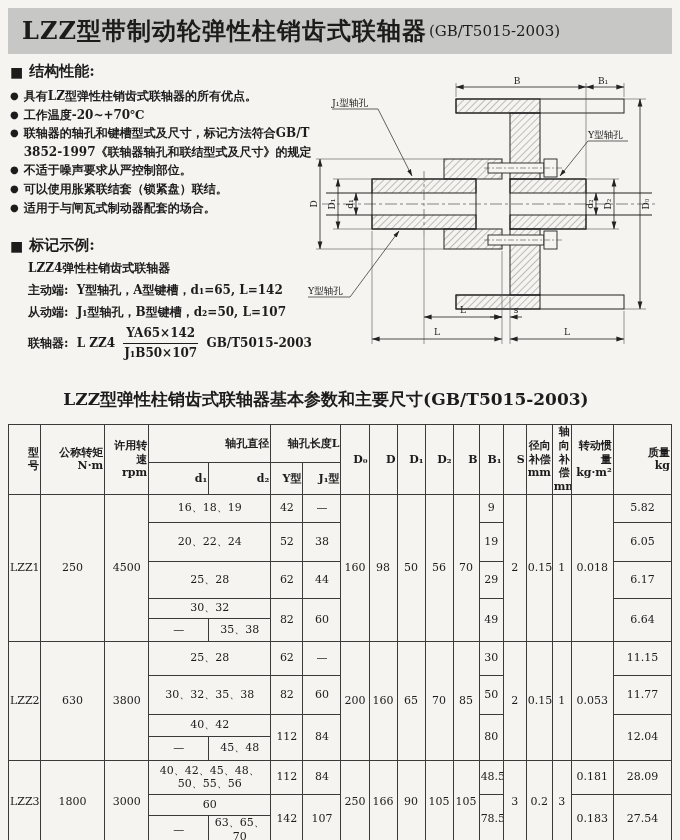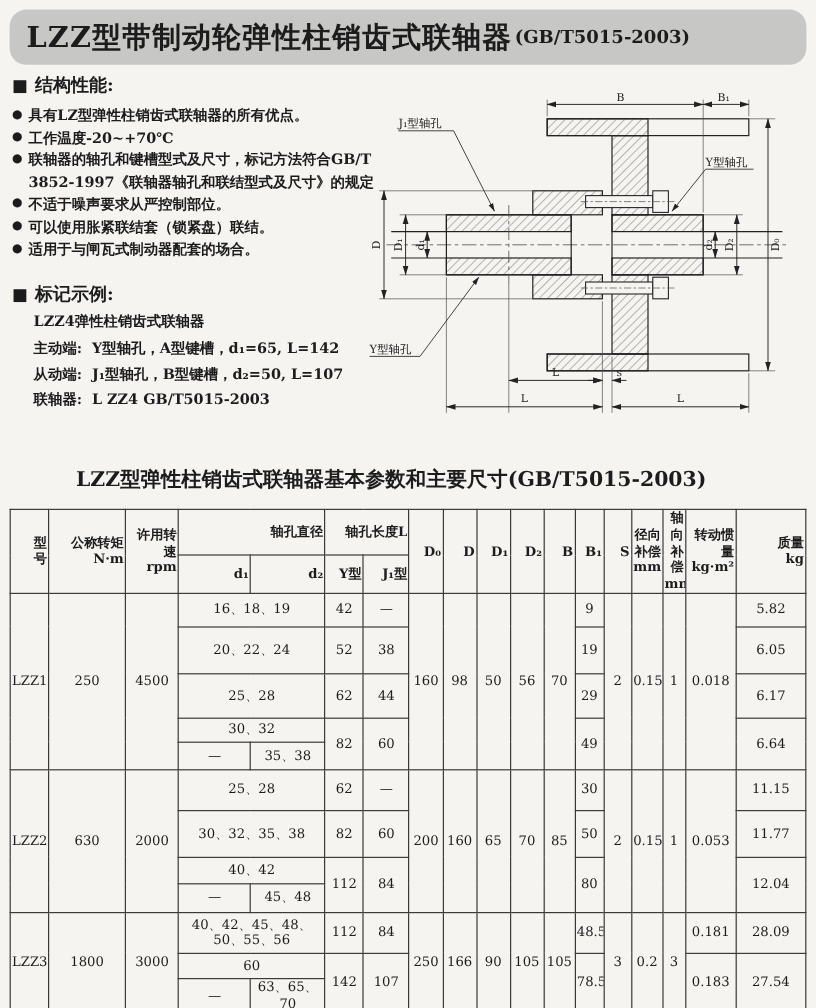--- a/index.html
+++ b/index.html
@@ -1,23 +1,23 @@
 <!DOCTYPE html>
 <html><head>
 <meta charset="utf-8">
 <style>
   html,body{margin:0;padding:0;}
   body{width:680px;height:840px;position:relative;background:#f5f4f1;
        font-family:"DejaVu Serif","Liberation Serif",serif;color:#1c1c1c;overflow:hidden;}
-  .abs{position:absolute;border-radius:14px;}
+  .abs{position:absolute;}
   
   .banner{left:8px;top:8px;width:664px;height:46px;background:#c7c7c5;
           display:flex;align-items:center;padding-left:14px;box-sizing:border-box;}
   .banner .main{font-size:24px;font-weight:bold;letter-spacing:1px;}
-  .banner .std{font-size:15px;font-weight:bold;margin-left:2px;}
+  .banner .std{font-size:15px;font-weight:normal;margin-left:2px;}
   
   .sec-head{font-size:15px;font-weight:bold;display:flex;align-items:center;gap:6px;}
   .sec-head .sq{font-size:14px;}
   .features{left:10px;top:62px;width:318px;}
   .features ul{list-style:none;margin:6px 0 0 0;padding:0;}
   .features li{font-size:12px;font-weight:bold;line-height:1.55;display:flex;gap:5px;}
   .features li .dot{flex:0 0 auto;font-size:10px;line-height:1.85;}
   .example{left:10px;top:236px;width:318px;}
   .example .ln{font-size:12px;font-weight:bold;margin:5px 0 0 18px;line-height:1.4;}
   .example .lbl{margin-right:4px;text-align:right;}
@@ -88,20 +88,24 @@
     <span class="lbl">主动端:</span>
     <span>Y型轴孔，A型键槽，d₁=65,  L=142</span>
   </div>
   <div class="ln">
     <span class="lbl">从动端:</span>
     <span>J₁型轴孔，B型键槽，d₂=50,  L=107</span>
   </div>
   <div class="ln">
     <span class="lbl">联轴器:</span>
     <span>L ZZ4</span>
+    <span class="frac">
+      <span class="top">YA65×142</span>
+      <span class="bot">J₁B50×107</span>
+    </span>
     <span>GB/T5015-2003</span>
   </div>
 </div>
 
 <div class="abs drawing">
 <svg width="372" height="312" viewBox="0 0 372 310">
   <defs>
     <pattern id="hat" width="5" height="5" patternUnits="userSpaceOnUse" patternTransform="rotate(45)">
       <line x1="0" y1="0" x2="0" y2="5" stroke="#6a6a6a" stroke-width="0.8"></line>
     </pattern>
@@ -318,21 +322,21 @@
     <td rowspan="2">6.64</td>
   </tr>
   <tr style="height:23px">
     <td>—</td>
     <td>35、38</td>
   </tr>
 
   <tr style="height:34px">
     <td rowspan="4">LZZ2</td>
     <td rowspan="4">630</td>
-    <td rowspan="4">2000</td>
+    <td rowspan="4">3800</td>
     <td colspan="2">25、28</td>
     <td>62</td>
     <td>—</td>
     <td rowspan="4">200</td>
     <td rowspan="4">160</td>
     <td rowspan="4">65</td>
     <td rowspan="4">70</td>
     <td rowspan="4">85</td>
     <td>30</td>
     <td rowspan="4">2</td>

